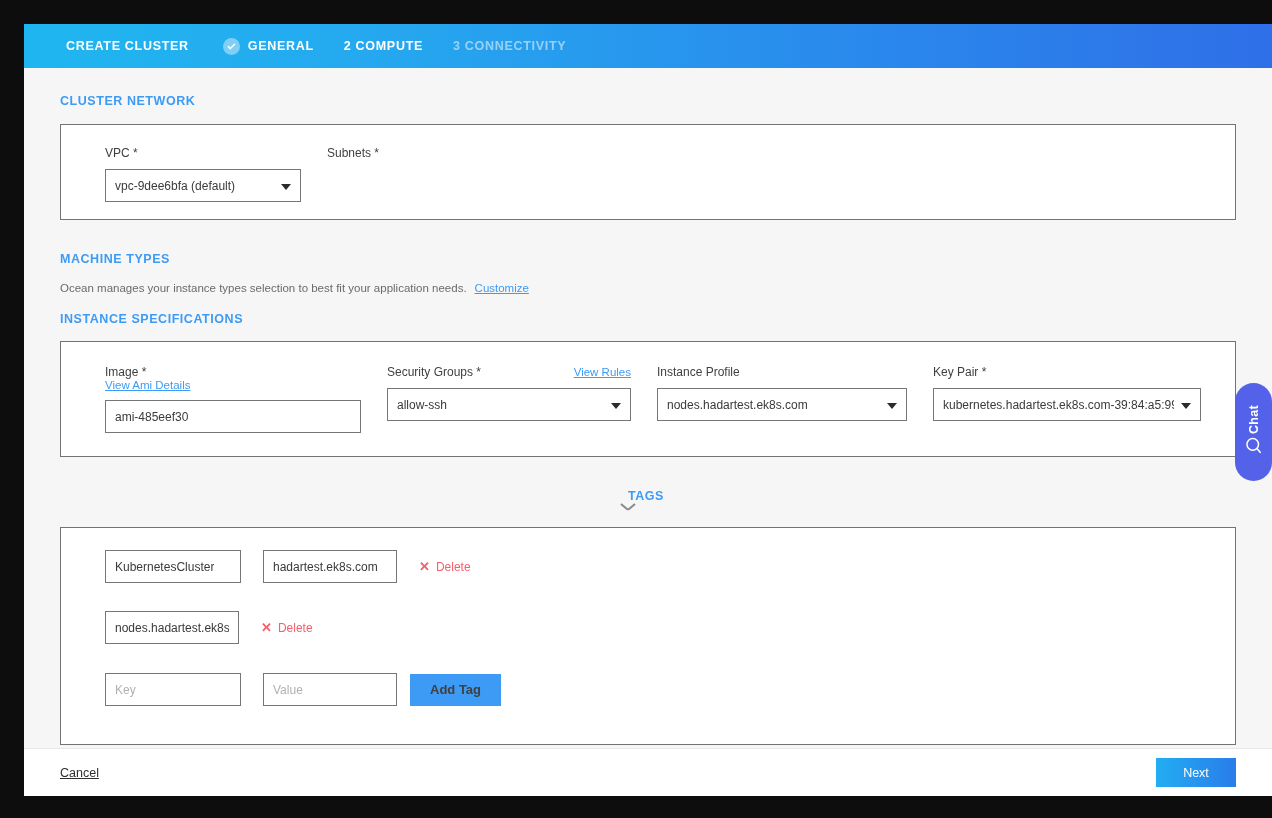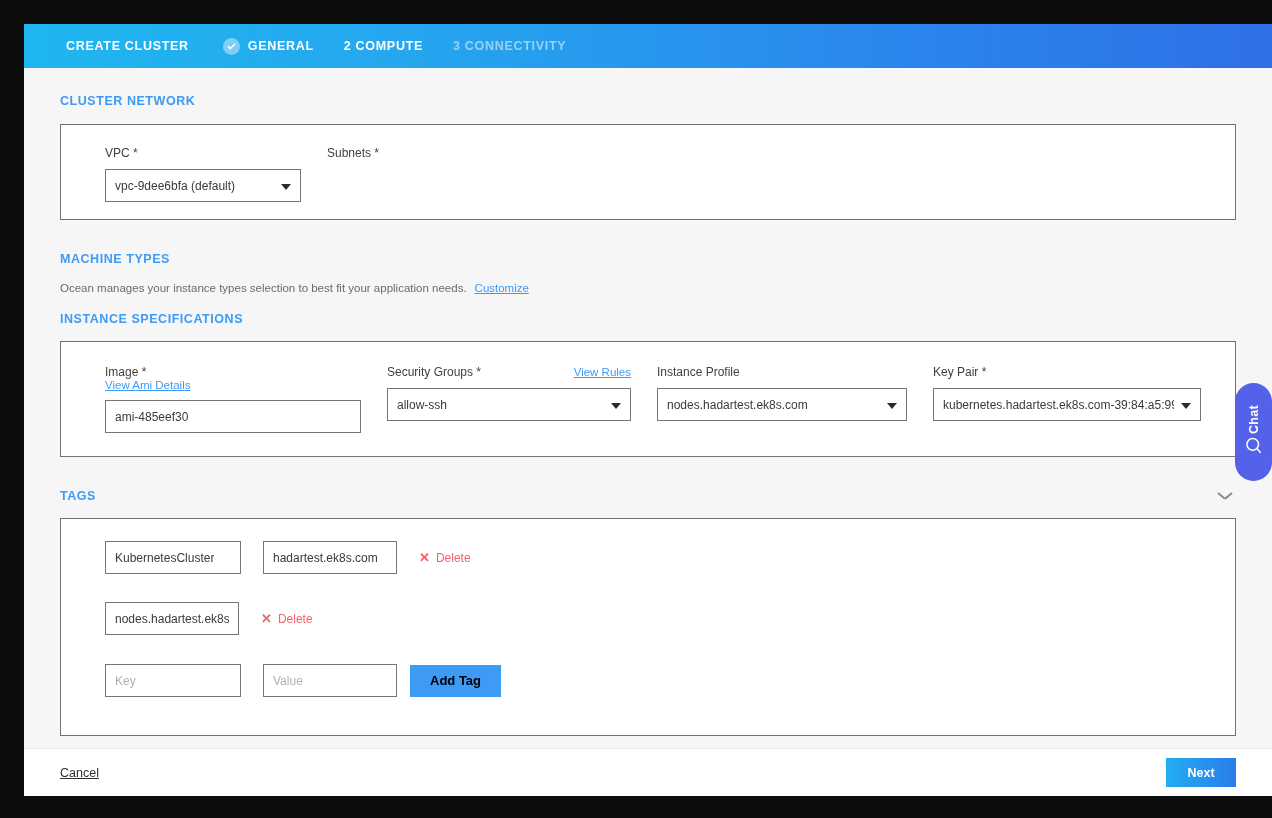--- a/index.html
+++ b/index.html
@@ -153,21 +153,21 @@
   .tag-key   { width: 136px; }
   .tag-value { width: 134px; }
   .del-btn {
     display: flex; align-items: center; gap: 6px;
     color: #f4606c; font-size: 12px; cursor: pointer;
   }
   .del-x { font-size: 13px; font-weight: bold; color: #f4606c; line-height: 1; }
 
   .add-tag {
     background: #3d9bf5;
-    color: #000000;
+    color: #404040;
     font-size: 13px;
     font-weight: bold;
     border: none;
     height: 32px;
     padding: 0 20px;
     cursor: pointer;
     font-family: "Liberation Sans", sans-serif;
   }
 
   
@@ -182,25 +182,25 @@
     justify-content: space-between;
     padding: 0 36px;
   }
   .cancel-link {
     font-size: 12.5px;
     color: #2f2f2f;
     text-decoration: underline;
     cursor: pointer;
   }
   .next-btn {
-    width: 70px; height: 29px;
+    width: 80px; height: 29px;
     background: linear-gradient(90deg, #22aef2 0%, #2a7cea 100%);
     color: #fff;
     font-size: 12.5px;
-    font-weight: bold;
+    font-weight: normal;
     border: none;
     cursor: pointer;
     font-family: "Liberation Sans", sans-serif;
   }
 
   
   .chat-widget {
     position: absolute;
     right: 0px; top: 359px;
     width: 37px; height: 98px;
@@ -316,21 +316,21 @@
           <div class="field-label">Key Pair *</div>
           <div class="input-box" style="width:268px;padding-right:26px;">
             <span class="txt">kubernetes.hadartest.ek8s.com-39:84:a5:99:b...</span>
             <span class="caret"></span>
           </div>
         </div>
 
       </div>
     </div>
 
-    <div class="tags-head" style="padding-top:32px;padding-bottom:15px;">
+    <div class="tags-head" style="padding-top:32px;padding-bottom:15px;flex-direction:column;">
       <div class="section-title">TAGS</div>
       <div class="chev-down"></div>
     </div>
 
     <div class="card" style="height:218px;">
 
       <div class="tag-row" style="padding-top:22px;">
         <div class="input-box tag-key">
           <span class="txt">KubernetesCluster</span>
         </div>

